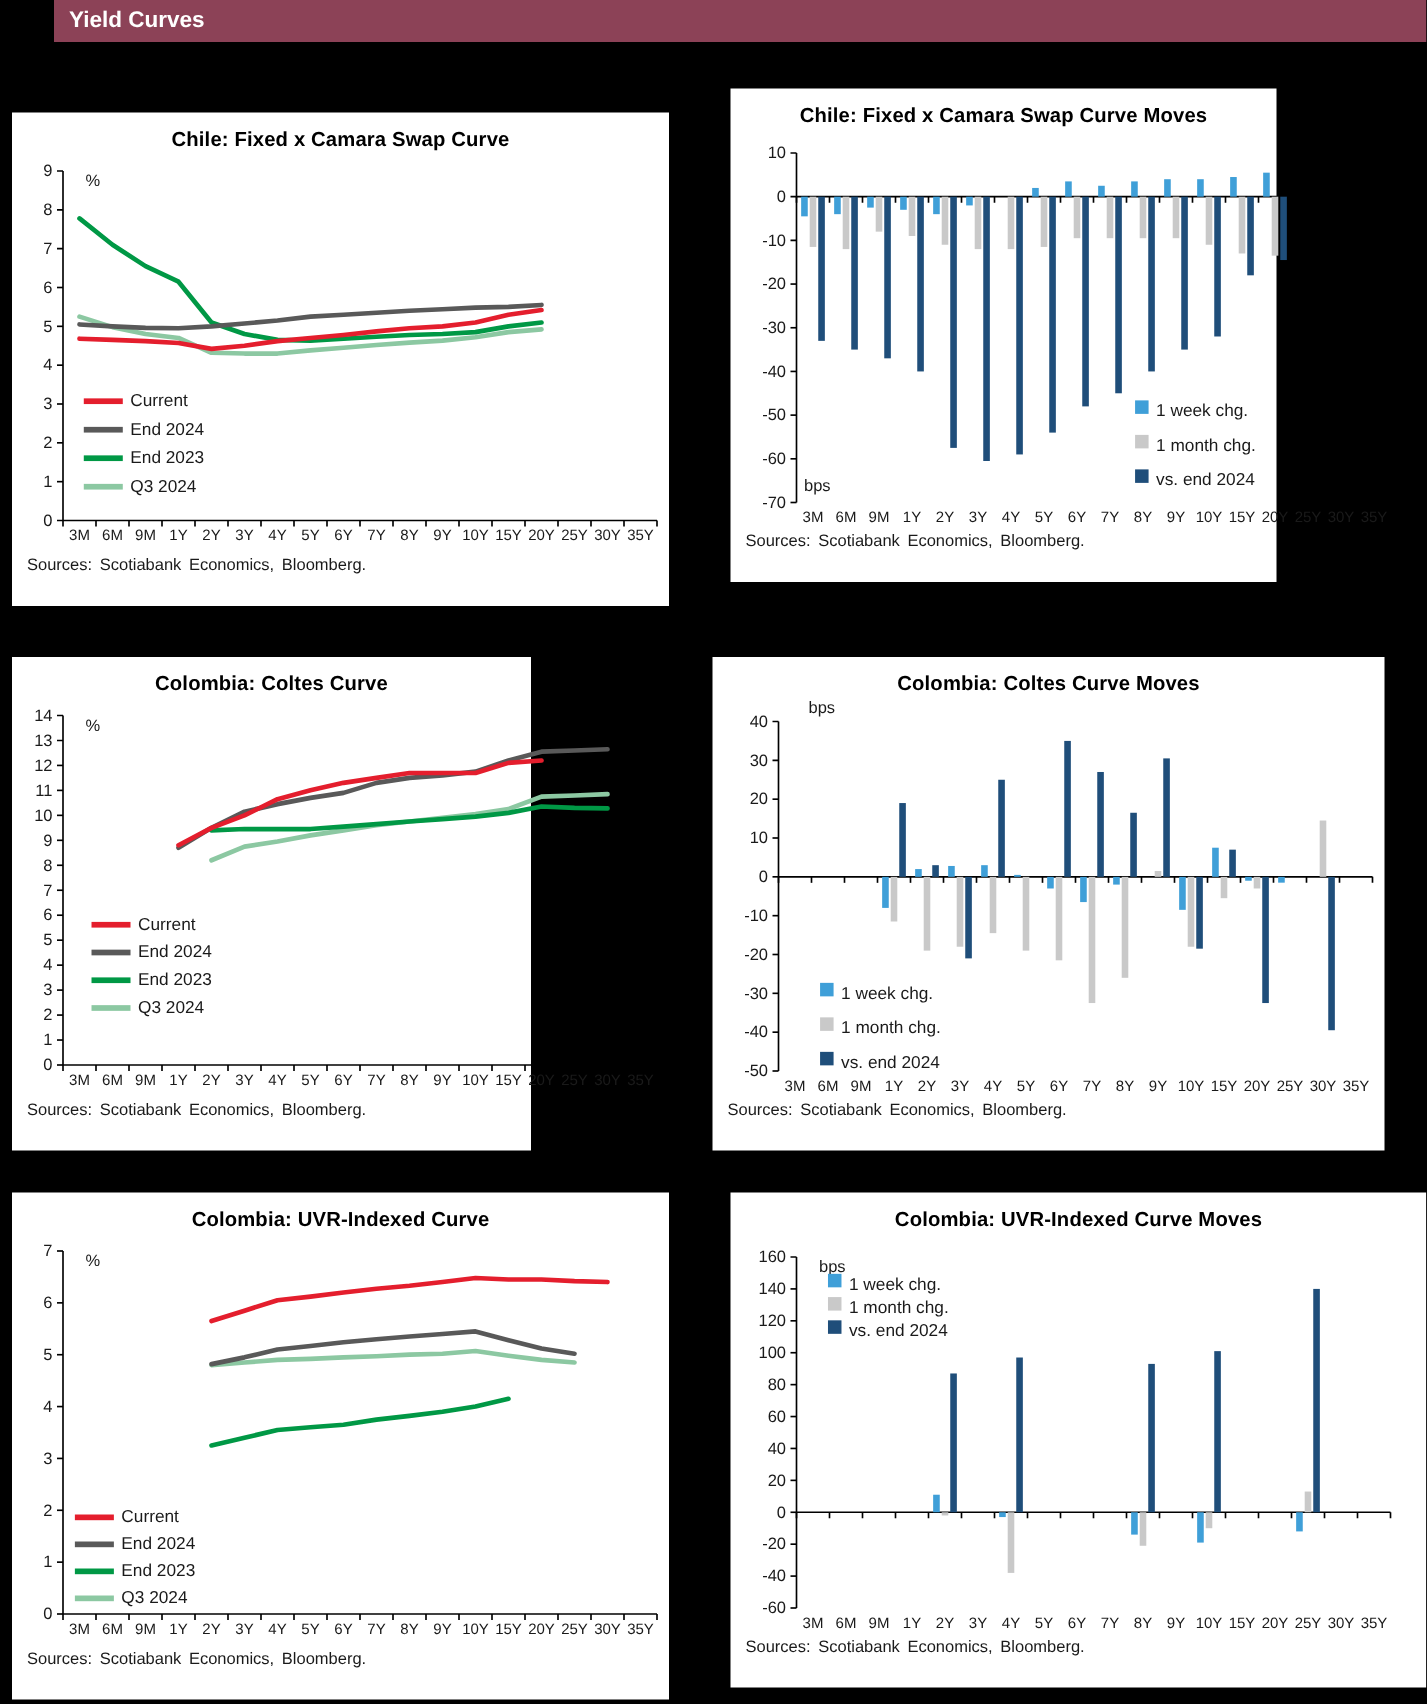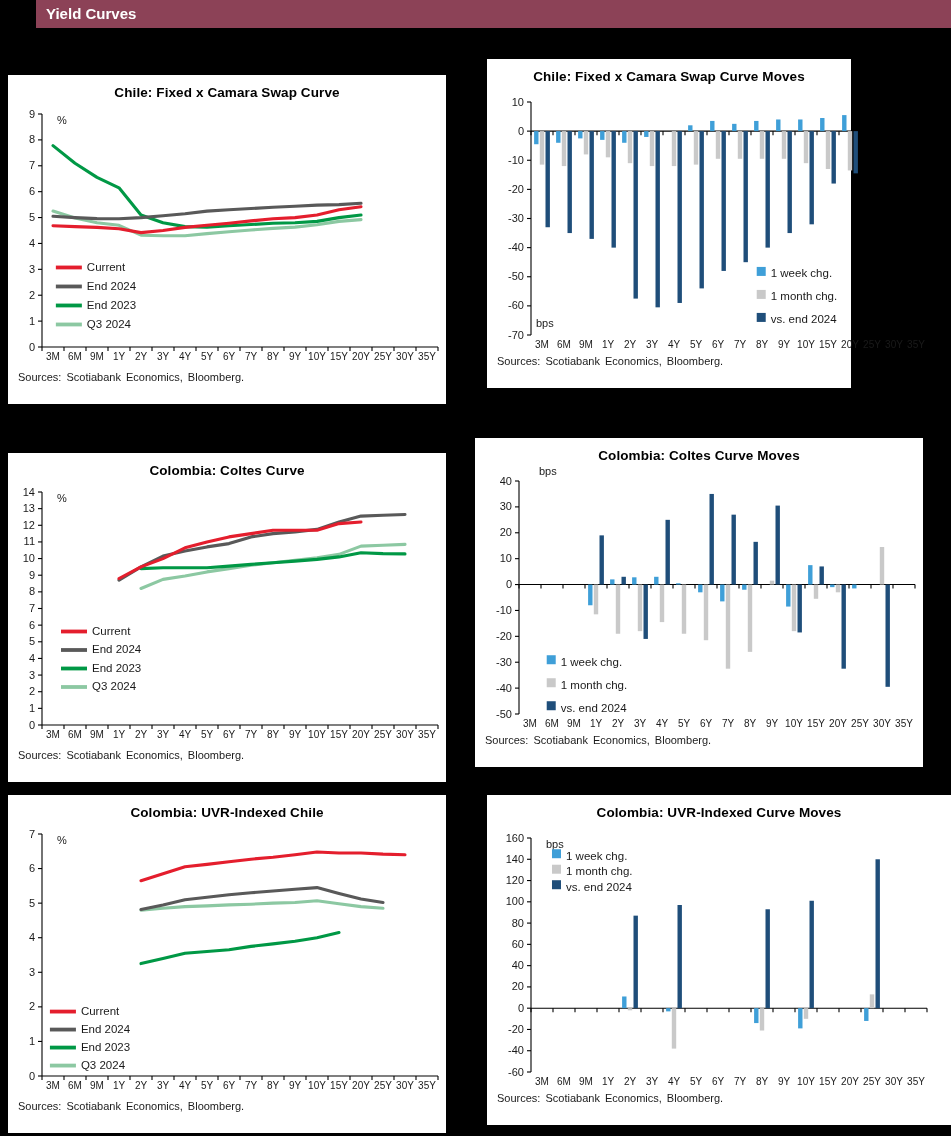--- a/index.html
+++ b/index.html
@@ -4,21 +4,21 @@
 <style>
   html,body{margin:0;padding:0;background:#000;}
   .page{position:relative;width:951px;height:1136px;background:#000;overflow:hidden;
         font-family:"Liberation Sans",sans-serif;}
   .banner{position:absolute;left:0;top:0;width:945px;height:28px;background:#8C4257;
           color:#fff;font-weight:bold;font-size:15px;line-height:28px;
           padding-left:10px;box-sizing:border-box;margin-left:36px;}
   .panel{position:absolute;background:#fff;display:flex;flex-direction:column;box-sizing:border-box;}
   #p0{left:8px;top:75px;width:438px;height:329px}
   #p1{left:487px;top:59px;width:364px;height:329px}
-  #p2{left:8px;top:453px;width:438px;height:329px}
+  #p2{left:8px;top:438px;width:346px;height:329px}
   #p3{left:475px;top:438px;width:448px;height:329px}
   #p4{left:8px;top:795px;width:438px;height:338px}
   #p5{left:487px;top:795px;width:464px;height:330px}
   .ctitle{margin:10px 6px 0 6px;text-align:center;font-size:13.5px;font-weight:bold;
           color:#000;letter-spacing:.1px;}
   .canvas{flex:1;min-height:0;}
   .sources{font-size:11px;color:#1a1a1a;padding:2px 0 21px 10px;word-spacing:2px;}
   svg text{fill:#1a1a1a;}
   .yt{font:11px "Liberation Sans",sans-serif;text-anchor:end;}
   .xt{font:10px "Liberation Sans",sans-serif;text-anchor:middle;}
@@ -464,21 +464,21 @@
             <rect x="71.72" y="215.24" width="9" height="9" fill="#C9C9C9"></rect>
             <text x="85.72" y="225.74" class="lg">1 month chg.</text>
             <rect x="71.72" y="238.24" width="9" height="9" fill="#1F4E7A"></rect>
             <text x="85.72" y="248.74" class="lg">vs. end 2024</text>
           </g>
         </svg></div>
     <div class="sources">Sources: Scotiabank Economics, Bloomberg.</div>
   </section>
 
   <section class="panel" id="p4">
-    <h2 class="ctitle">Colombia: UVR-Indexed Chile</h2>
+    <h2 class="ctitle">Colombia: UVR-Indexed Curve</h2>
     <div class="canvas"><svg width="438" height="290" viewBox="0 0 438 290">
           <g stroke="#000" stroke-width="1.1">
             <line x1="34" y1="14" x2="34" y2="256"></line>
             <line x1="30" y1="256" x2="34" y2="256"></line>
             <line x1="30" y1="221.42857142857142" x2="34" y2="221.42857142857142"></line>
             <line x1="30" y1="186.85714285714286" x2="34" y2="186.85714285714286"></line>
             <line x1="30" y1="152.28571428571428" x2="34" y2="152.28571428571428"></line>
             <line x1="30" y1="117.71428571428571" x2="34" y2="117.71428571428571"></line>
             <line x1="30" y1="83.14285714285714" x2="34" y2="83.14285714285714"></line>
             <line x1="30" y1="48.57142857142857" x2="34" y2="48.57142857142857"></line>

